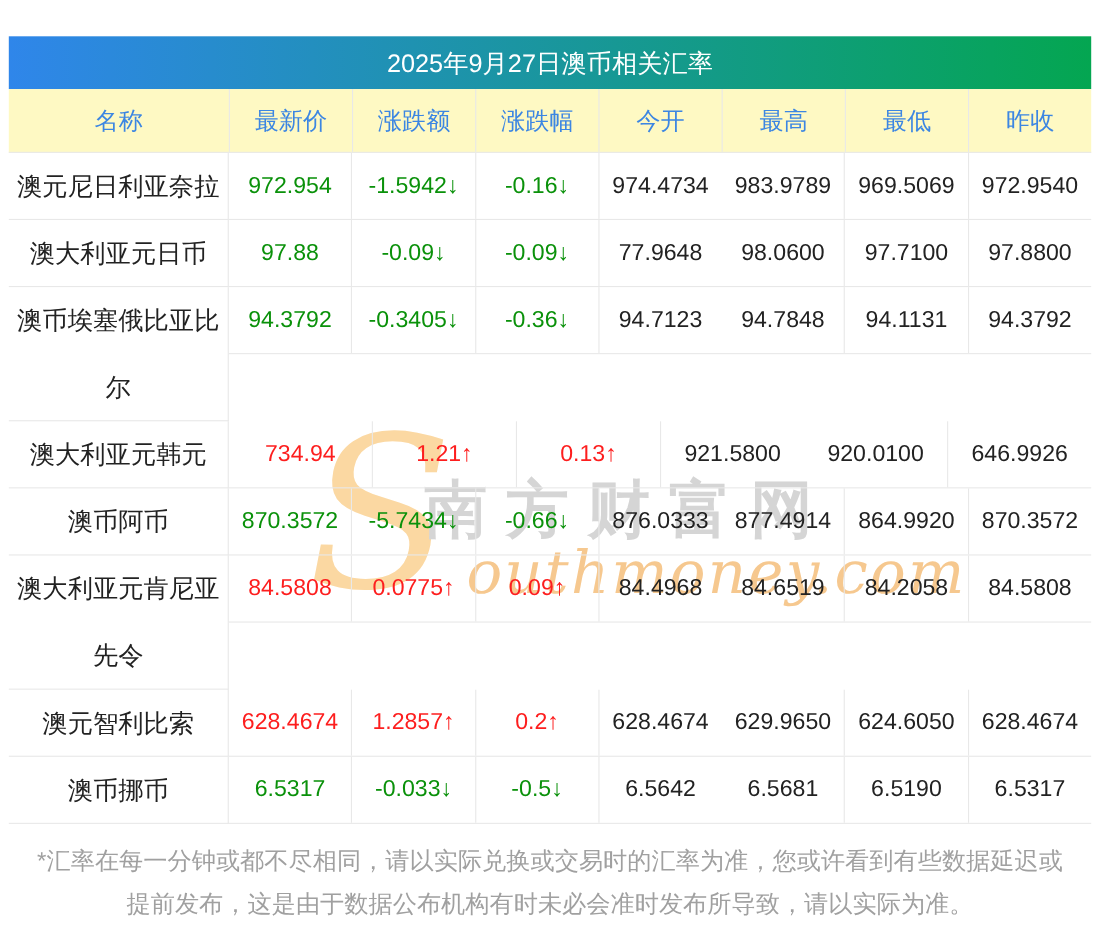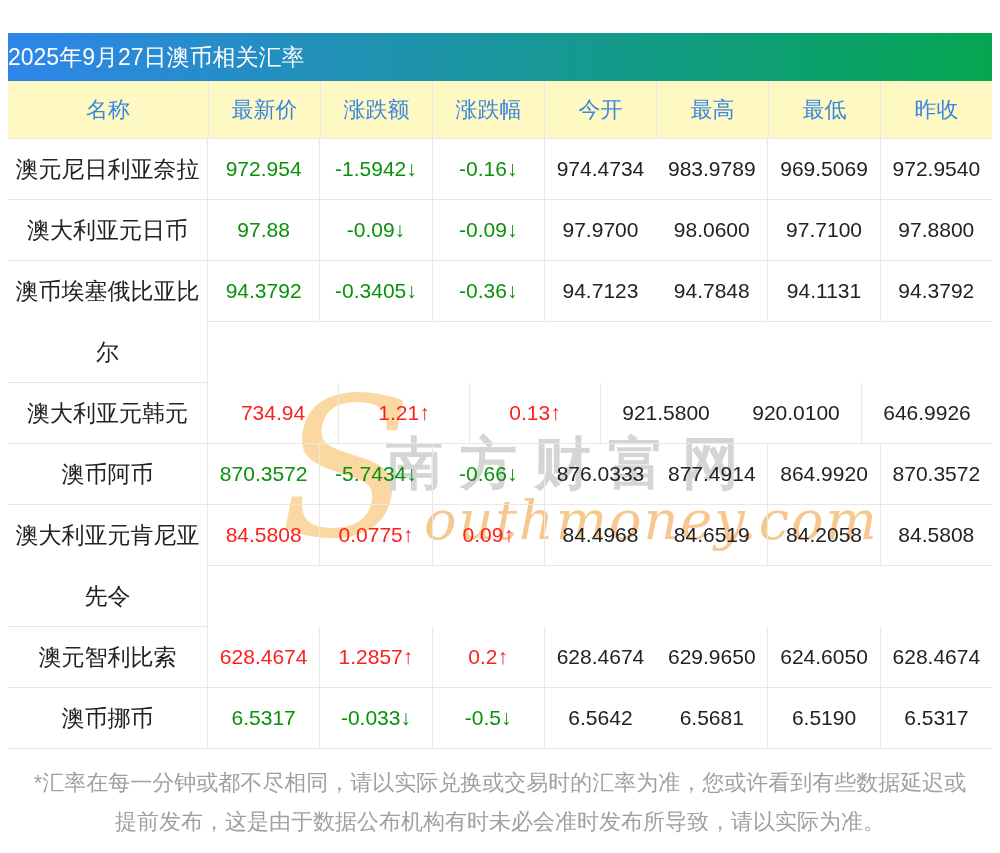--- a/index.html
+++ b/index.html
@@ -10,21 +10,21 @@
   }
   *{box-sizing:border-box;}
   html,body{margin:0;padding:0;}
   body{
     width:1000px;height:853px;overflow:hidden;background:#fff;
     font-family:"Liberation Sans","DejaVu Sans",sans-serif;
     color:#222;
   }
   .page{padding:33px 8px 0 8px;}
   .title-bar{
-    height:48px;line-height:48px;
+    height:48px;line-height:48px;text-align:center;
     background:linear-gradient(90deg,var(--grad-l,#2f86ea),var(--grad-r,#04a651));
     color:#fff;font-size:23px;font-weight:500;
   }
   .table-wrap{position:relative;}
   
   .watermark{position:absolute;left:0;top:0;width:100%;height:100%;overflow:hidden;pointer-events:none;}
   .wm-s{
     position:absolute;left:272px;top:308px;
     font-family:"DejaVu Serif","Liberation Serif",serif;font-style:italic;
     font-size:192px;line-height:160px;color:#fbd8a2;
@@ -115,21 +115,21 @@
       <div class="filler"></div>
     </div>
   </div>
           <div class="row">
     <div class="name-cell">澳大利亚元日币</div>
     <div class="data-area">
       <div class="data-cells">
         <div class="cell down">97.88</div>
         <div class="cell down">-0.09↓</div>
         <div class="cell down">-0.09↓</div>
-        <div class="cell">97.9700</div>
+        <div class="cell">77.9648</div>
         <div class="cell">98.0600</div>
         <div class="cell">97.7100</div>
         <div class="cell">97.8800</div>
       </div>
       <div class="filler"></div>
     </div>
   </div>
           <div class="row tall">
     <div class="name-cell">澳币埃塞俄比亚比尔</div>
     <div class="data-area">

